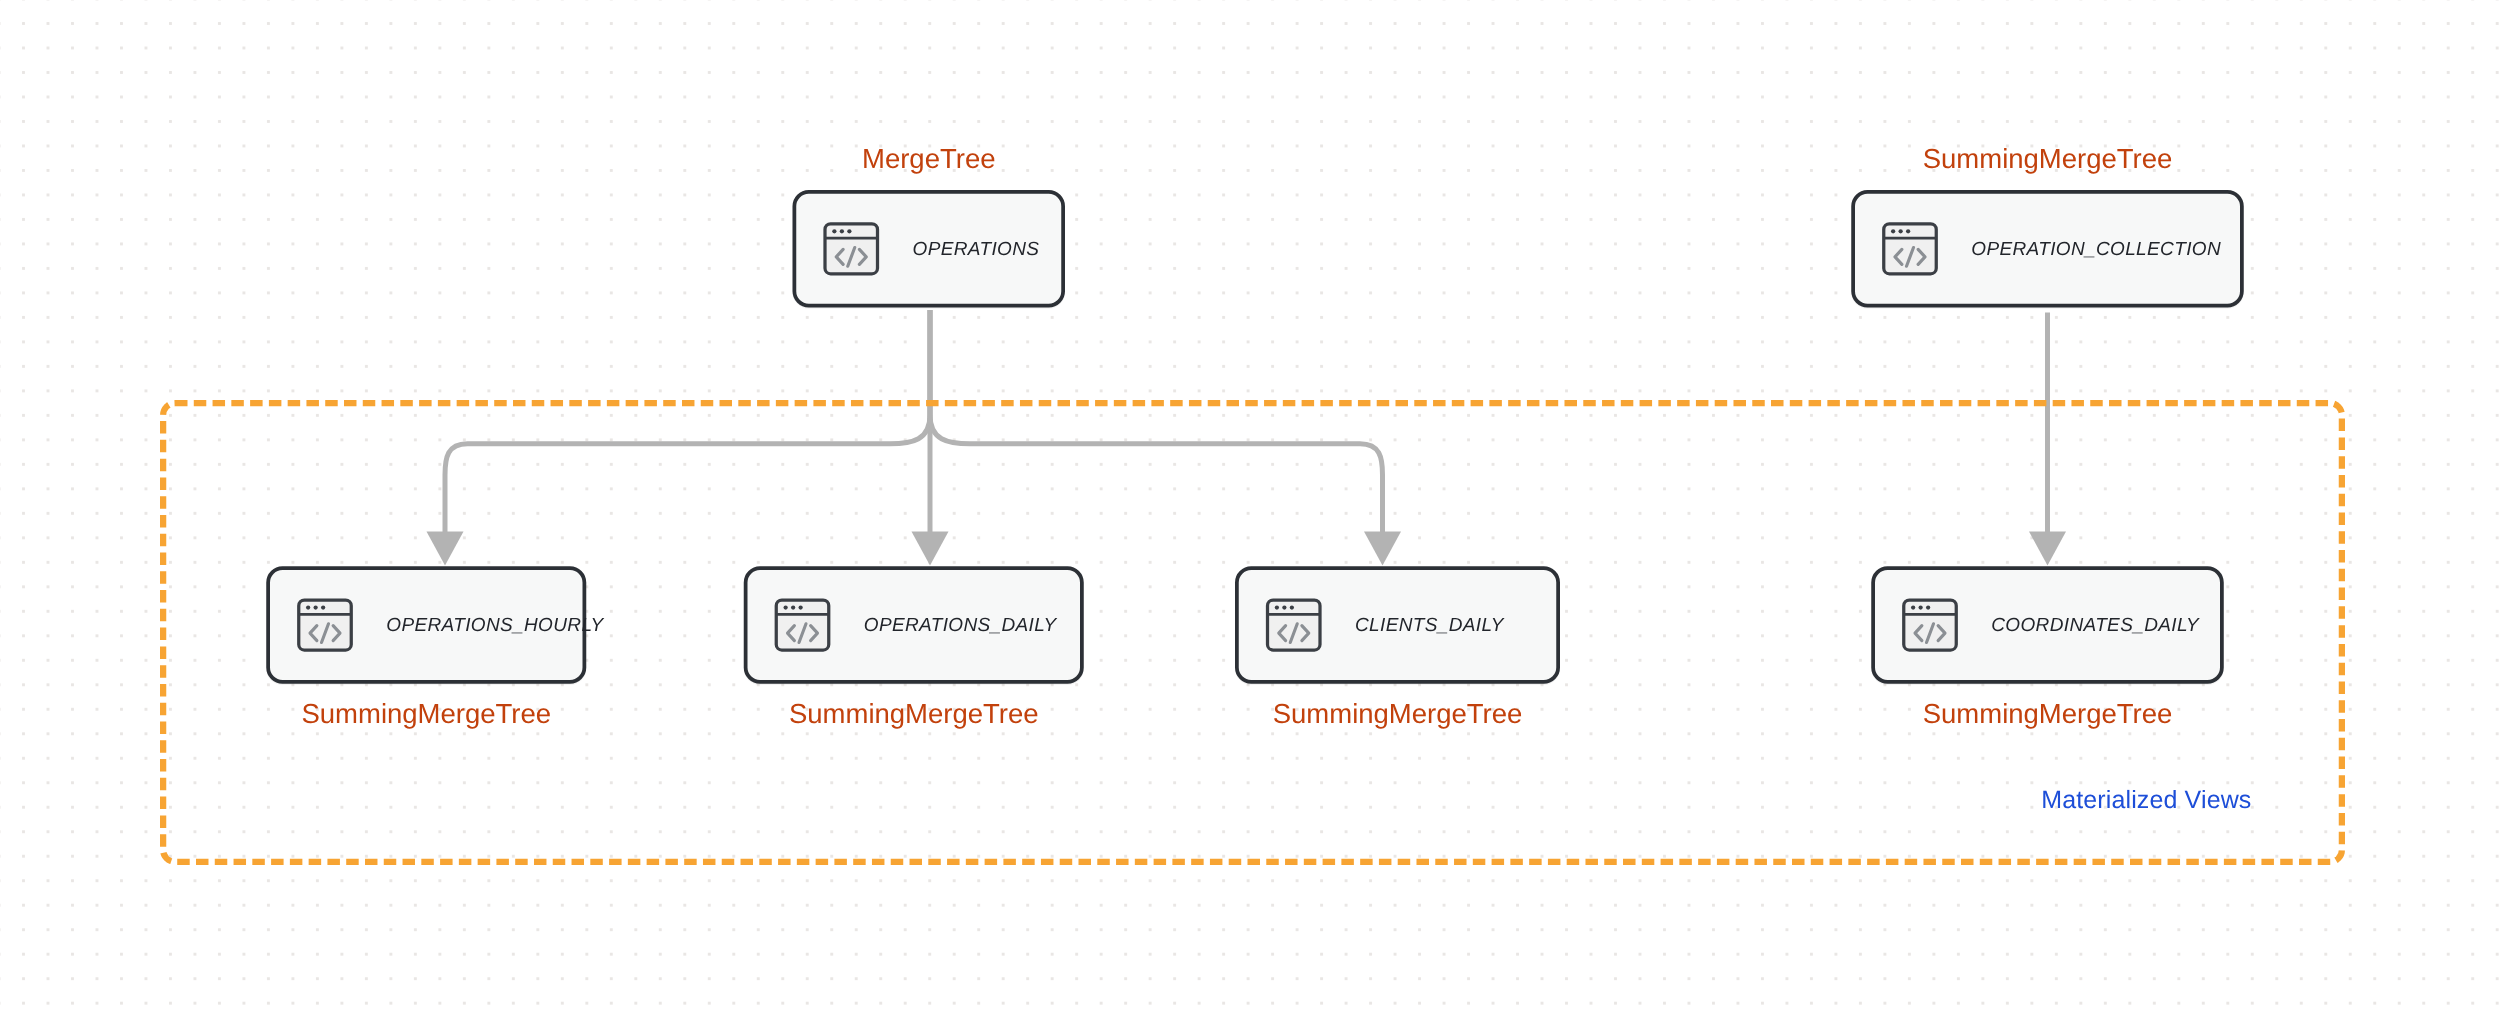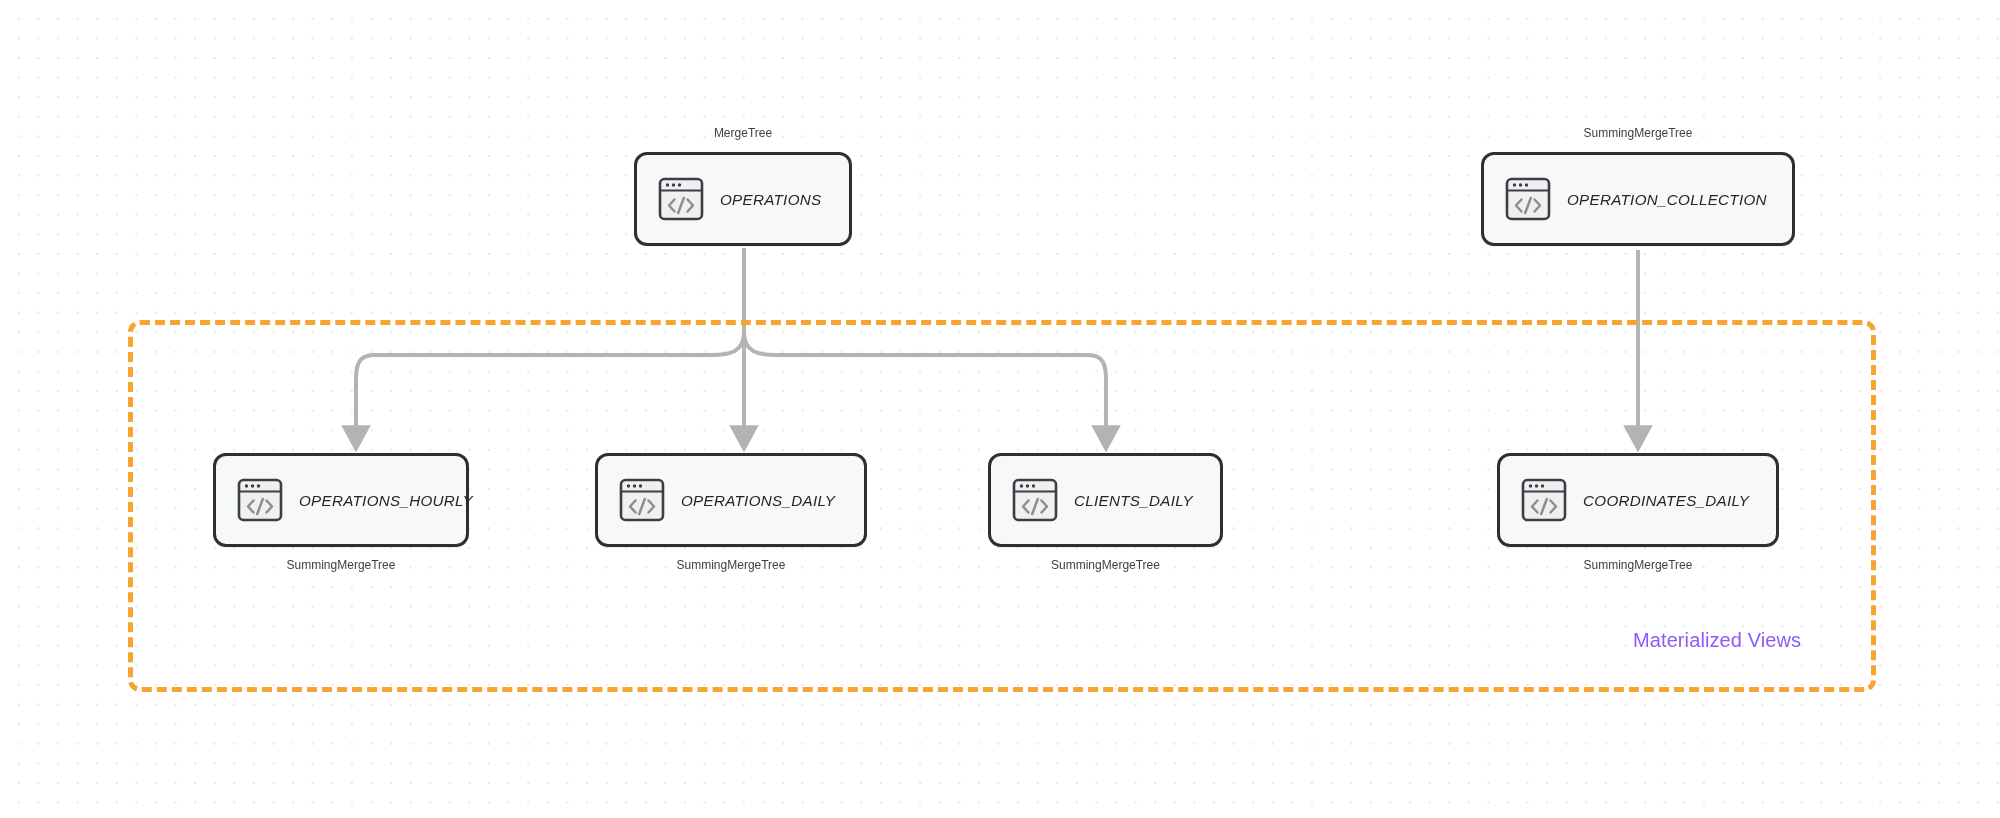--- a/index.html
+++ b/index.html
@@ -41,56 +41,56 @@
   .mv-group {
     position: absolute;
     border: 5px dashed #f7a433;
     border-radius: 12px;
     z-index: 2;
     pointer-events: none;
   }
 
   .mv-caption {
     position: absolute;
-    color: #8b5cf6;
+    color: #1d4ed8;
     font-size: 20px;
     font-weight: 400;
     letter-spacing: .1px;
     white-space: nowrap;
     z-index: 4;
   }
 
   
   .node-wrap {
     position: absolute;
     z-index: 3;
   }
 
   .node-toplabel,
   .node-botlabel {
     position: absolute;
     left: 50%;
     transform: translateX(-50%);
-    font-size: 12px;
-    color: #404040;
+    font-size: 22px;
+    color: #c2410c;
     white-space: nowrap;
     font-weight: 400;
   }
   .node-toplabel { bottom: 100%; margin-bottom: 12px; }
   .node-botlabel { top: 100%; margin-top: 11px; }
 
   .node-box {
     width: 100%;
     height: 100%;
     background: #f7f8f8;
     border: 3px solid #2c3036;
     border-radius: 13px;
     display: flex;
     align-items: center;
-    gap: 16px;
+    gap: 26px;
     padding-left: 21px;
     box-shadow: 0 1px 0 0 rgba(0,0,0,.05);
   }
 
   .node-label {
     font-size: 15.2px;
     font-style: italic;
     color: #22252b;
     letter-spacing: .3px;
     white-space: nowrap;
@@ -207,21 +207,21 @@
           <path d="M16.5,22.5 L11,28.5 L16.5,34.5" fill="none" stroke="#8b8f94" stroke-width="2.5" stroke-linecap="round" stroke-linejoin="round"></path>
           <path d="M29.5,22.5 L35,28.5 L29.5,34.5" fill="none" stroke="#8b8f94" stroke-width="2.5" stroke-linecap="round" stroke-linejoin="round"></path>
           <path d="M25.8,21 L20.2,36" fill="none" stroke="#8b8f94" stroke-width="2.5" stroke-linecap="round"></path>
         </svg>
       </span>
       <span class="node-label">OPERATIONS_DAILY</span>
     </div>
     <div class="node-botlabel">SummingMergeTree</div>
   </div>
 
-  <div class="node-wrap" style="left:988px; top:453px; width:235px; height:94px;">
+  <div class="node-wrap" style="left:988px; top:453px; width:260px; height:94px;">
     <div class="node-box">
       <span class="code-icon">
         <svg viewBox="0 0 46 44" xmlns="http://www.w3.org/2000/svg">
           <rect x="2" y="2" width="42" height="40" rx="4.5" ry="4.5" fill="#f0f0f0" stroke="#3b3f45" stroke-width="2.6"></rect>
           <path d="M2,13.5 H44" stroke="#3b3f45" stroke-width="2.2"></path>
           <circle cx="9.5" cy="8" r="1.7" fill="#3b3f45"></circle>
           <circle cx="15.5" cy="8" r="1.7" fill="#3b3f45"></circle>
           <circle cx="21.5" cy="8" r="1.7" fill="#3b3f45"></circle>
           <path d="M16.5,22.5 L11,28.5 L16.5,34.5" fill="none" stroke="#8b8f94" stroke-width="2.5" stroke-linecap="round" stroke-linejoin="round"></path>
           <path d="M29.5,22.5 L35,28.5 L29.5,34.5" fill="none" stroke="#8b8f94" stroke-width="2.5" stroke-linecap="round" stroke-linejoin="round"></path>

